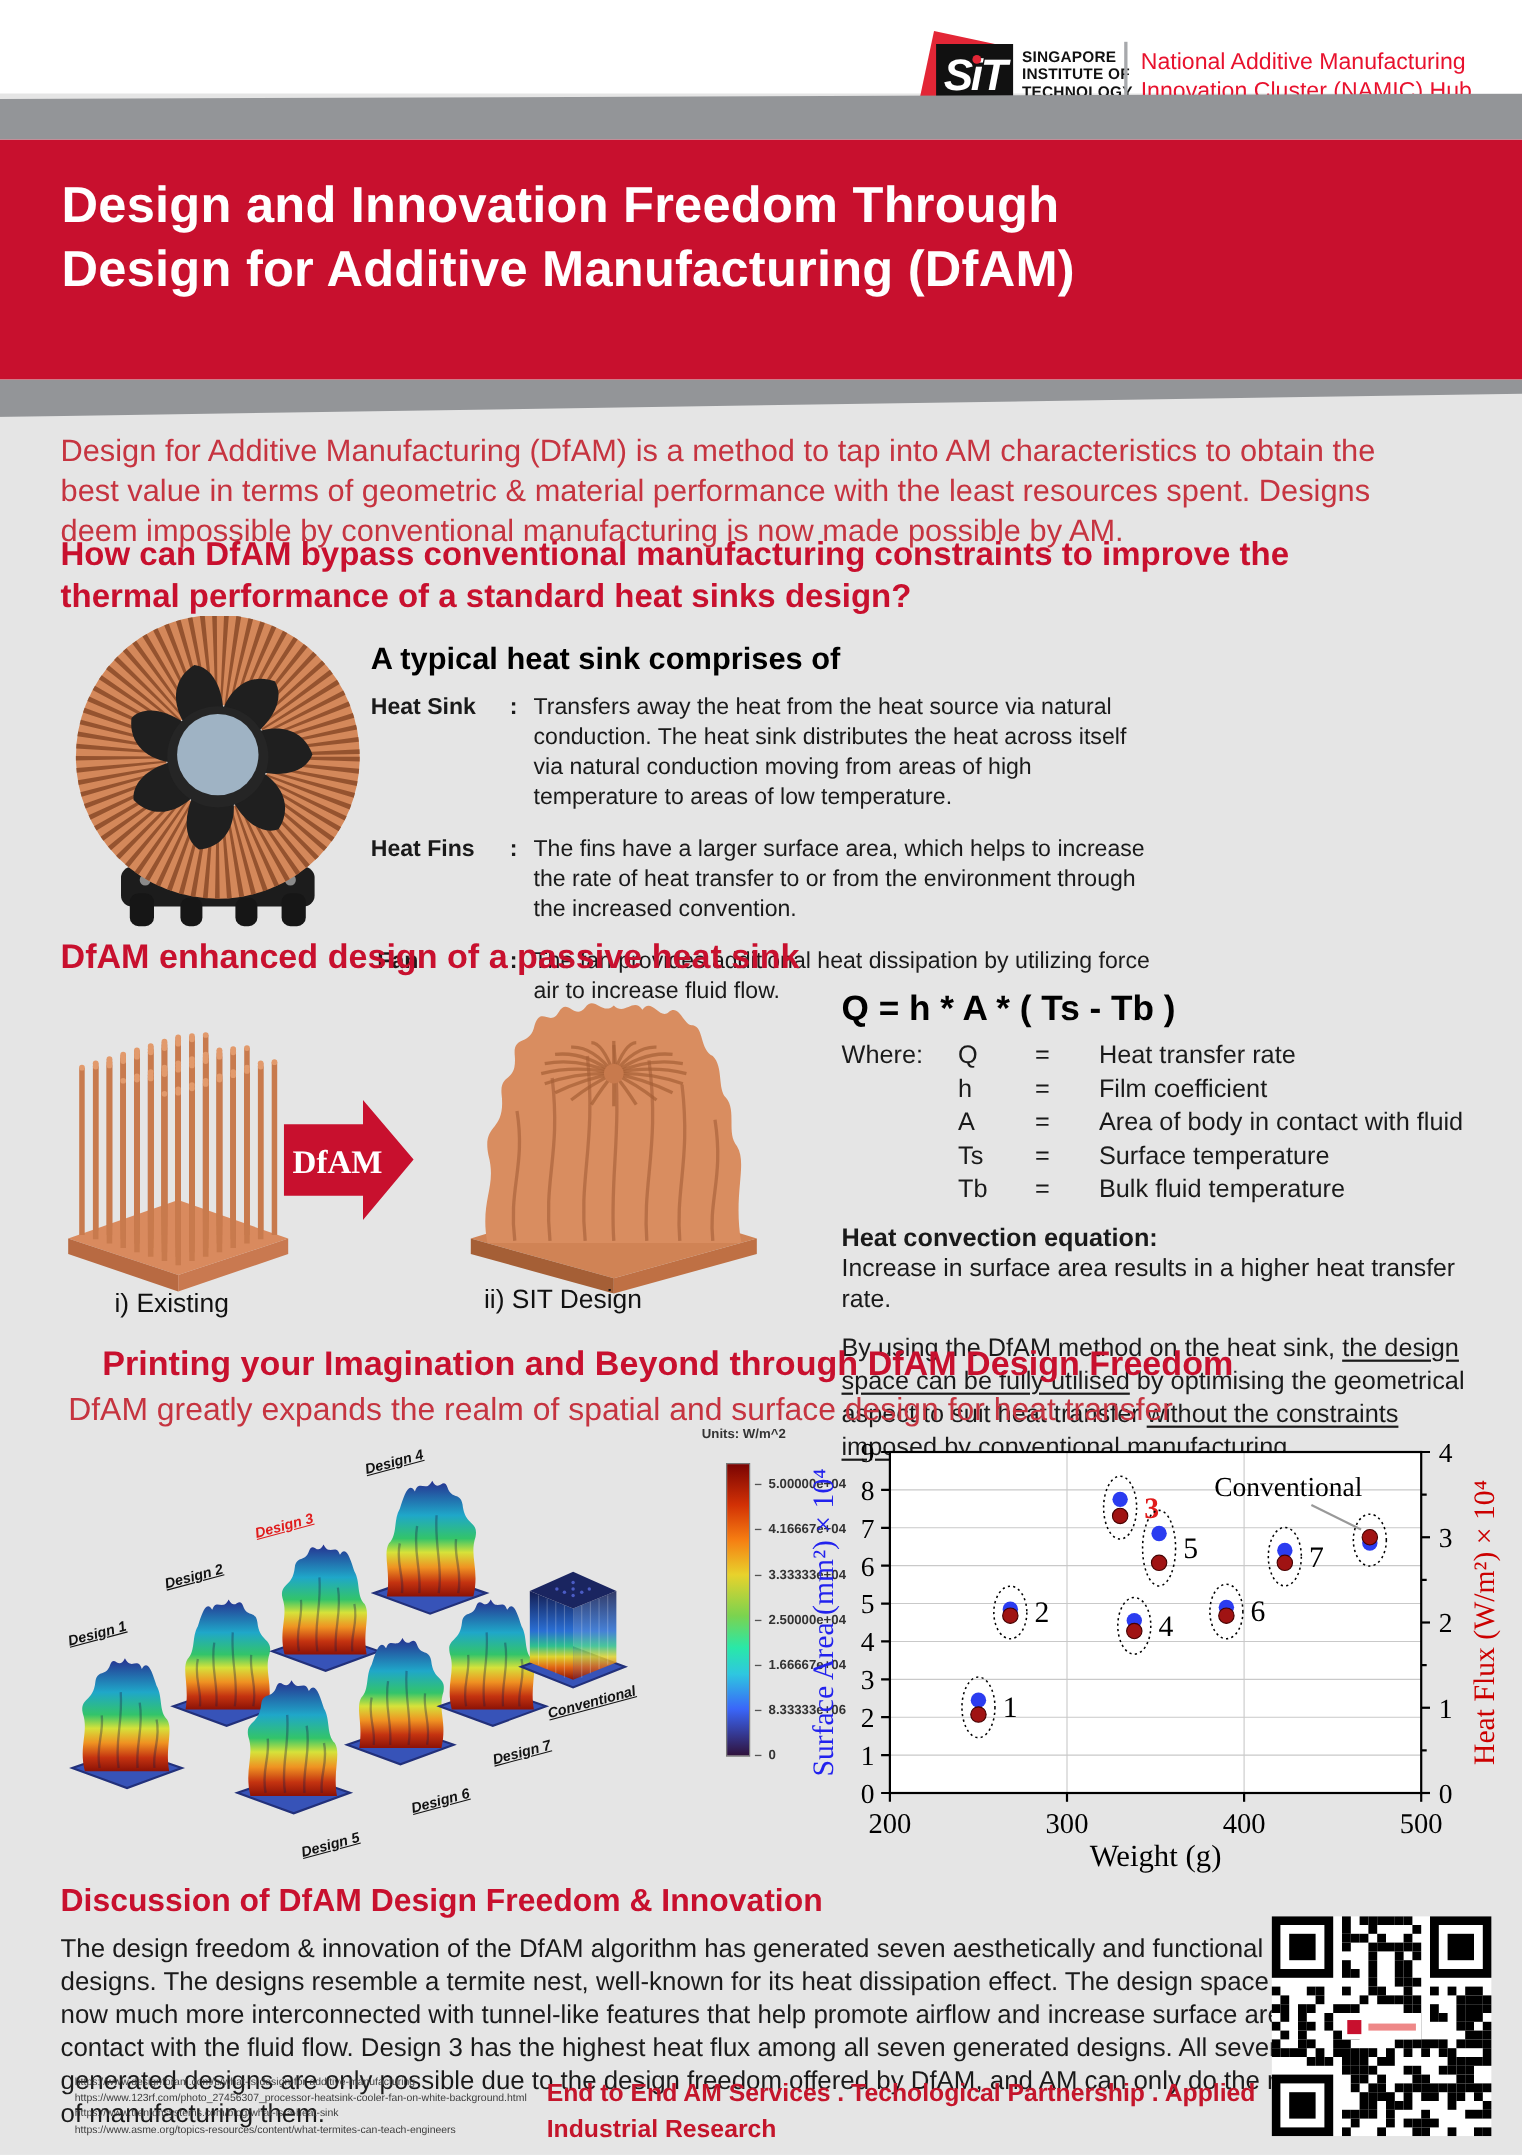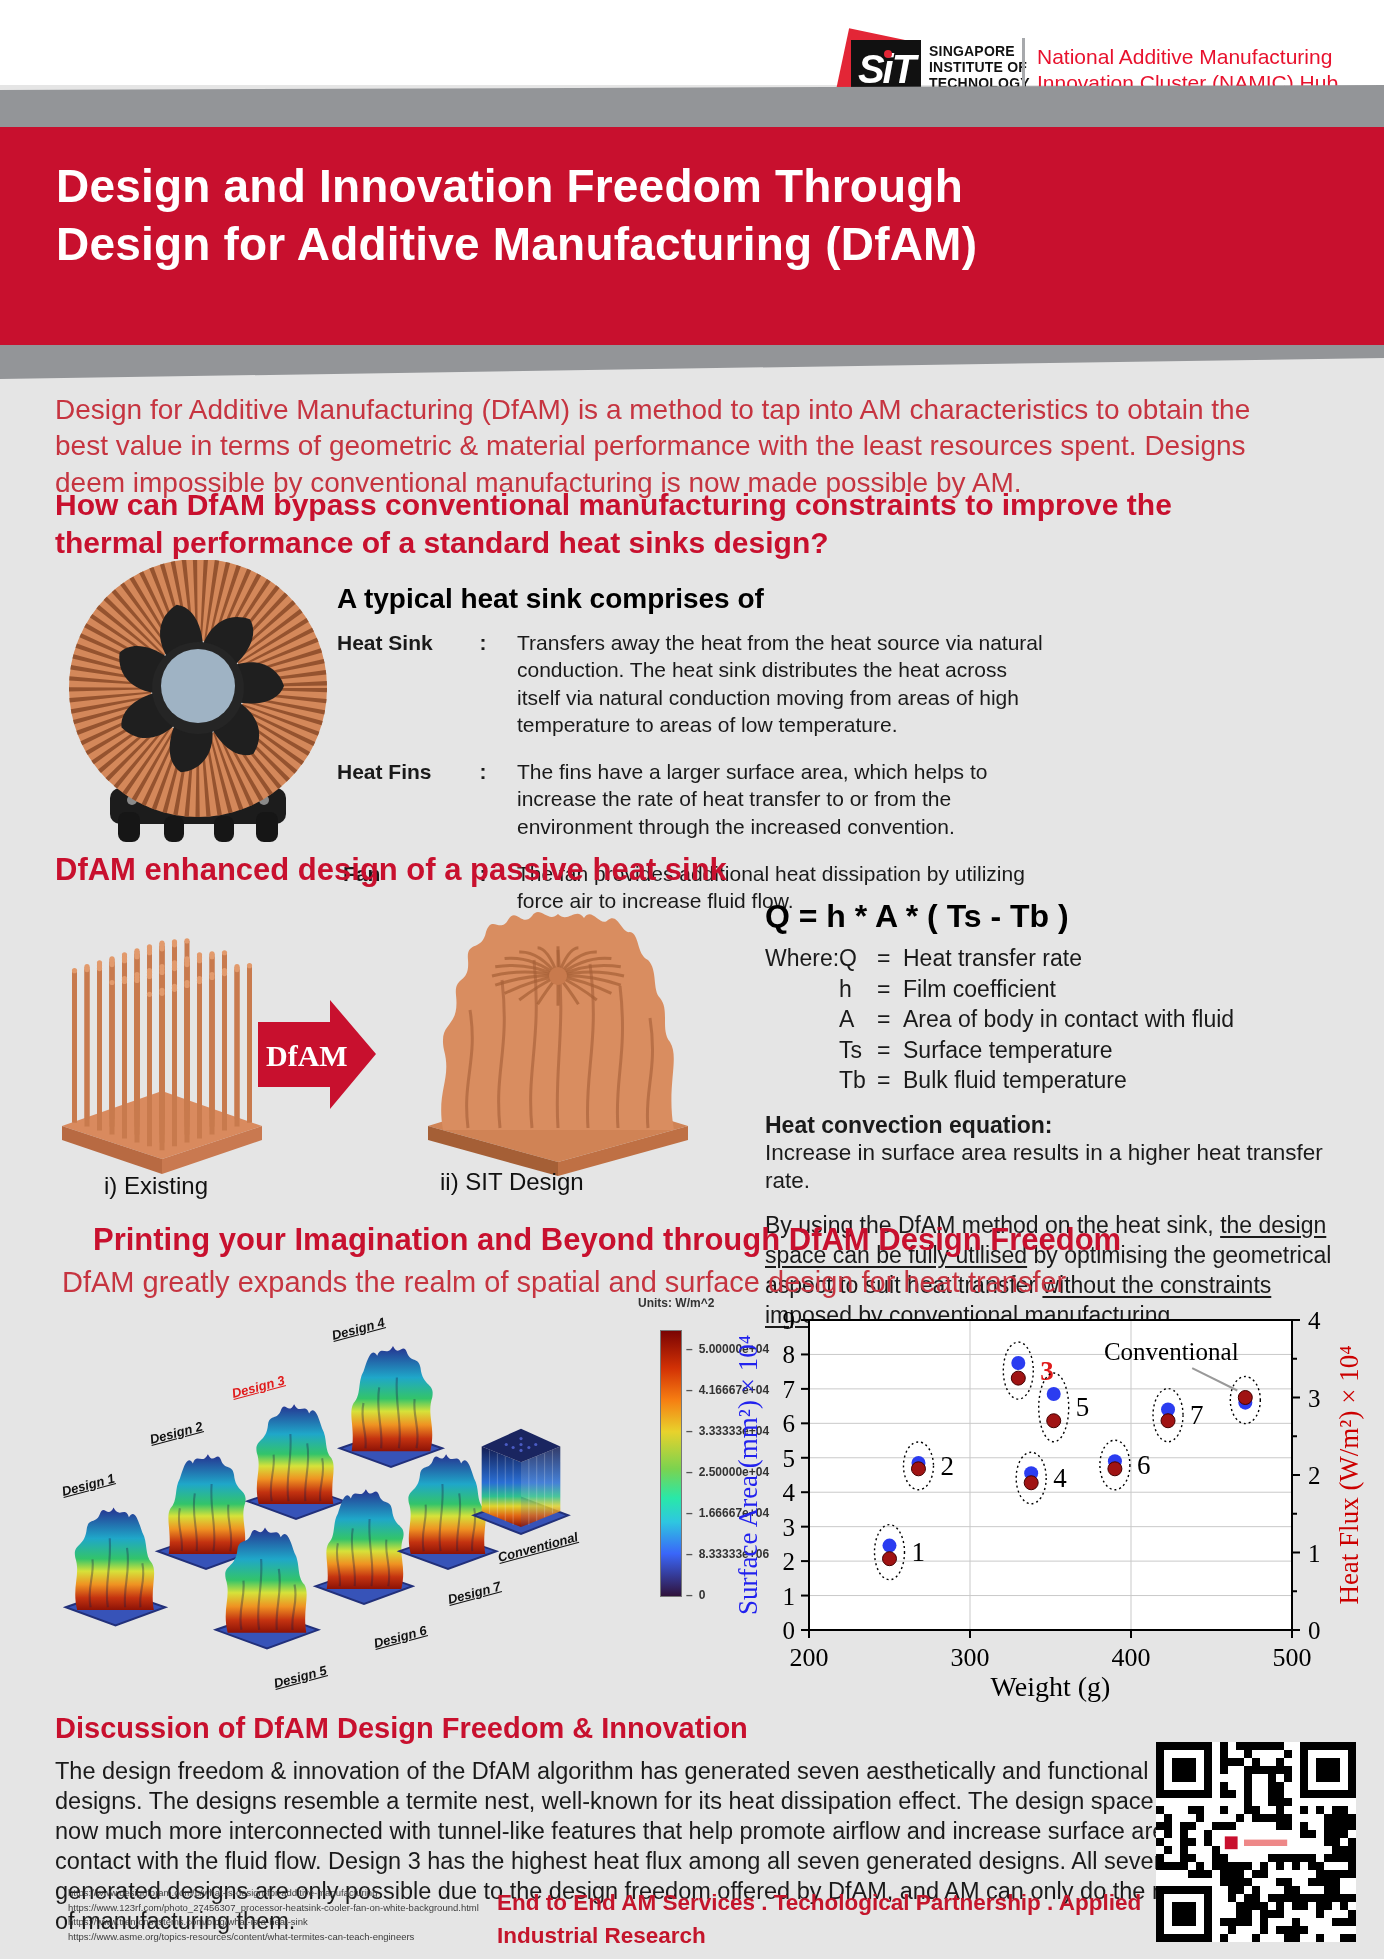--- a/index.html
+++ b/index.html
@@ -21,33 +21,33 @@
   .banner h1{margin:0;position:absolute;left:56px;top:30px;color:#fff;font-size:46px;line-height:1.27;font-weight:bold;letter-spacing:.2px;}
   .gray-band-bot{position:absolute;left:0;top:345px;width:100%;height:34px;background:#939598;
       clip-path:polygon(0 0,100% 0,100% 38%,0 100%);}
   
   .intro{position:absolute;left:55px;top:392px;width:1215px;font-size:28px;line-height:1.3;color:#c63440;}
   .question{position:absolute;left:55px;top:486px;width:1190px;font-size:30px;line-height:1.27;font-weight:bold;color:#c8102e;}
   
   .fan-art{position:absolute;left:48px;top:560px;width:300px;height:300px;}
   .hs-block{position:absolute;left:337px;top:583px;width:712px;}
   .hs-heading{font-size:28px;font-weight:bold;color:#000;margin:0 0 14px 0;}
-  .hs-row{display:grid;grid-template-columns:112px 28px 1fr;column-gap:20px;margin-bottom:20px;font-size:21px;line-height:1.3;}
+  .hs-row{display:grid;grid-template-columns:112px 28px 1fr;column-gap:4px;margin-bottom:20px;font-size:21px;line-height:1.3;}
   .hs-term{font-weight:bold;}
   .hs-colon{font-weight:bold;text-align:center;}
   
   .sec-head{position:absolute;left:55px;top:852px;font-size:31px;font-weight:bold;color:#c8102e;}
   .existing-art{position:absolute;left:48px;top:898px;width:228px;height:282px;}
   .arrow-art{position:absolute;left:258px;top:992px;width:120px;height:125px;}
   .sitdesign-art{position:absolute;left:408px;top:890px;width:300px;height:290px;}
   .cap-existing{position:absolute;left:104px;top:1172px;font-size:24px;color:#111;}
   .cap-sit{position:absolute;left:440px;top:1168px;font-size:24px;color:#111;}
   .eq-block{position:absolute;left:765px;top:898px;width:582px;}
   .eq-title{font-size:32px;font-weight:bold;margin:0 0 8px 0;color:#000;}
-  .where-row{display:grid;grid-template-columns:74px 38px 26px 1fr;font-size:23px;line-height:1.33;}
+  .where-row{display:grid;grid-template-columns:74px 38px 26px 1fr;font-size:23px;line-height:1.33;gap:32px;}
   .conv-head{font-size:23px;font-weight:bold;margin-top:16px;}
   .conv-text{font-size:22.5px;line-height:1.25;}
   .dfam-para{font-size:23px;line-height:1.3;margin-top:16px;}
   .dfam-para u{text-underline-offset:3px;}
   
   .print-head{position:absolute;left:55px;top:1222px;font-size:31px;font-weight:bold;color:#c8102e;margin-left:38px;}
   .print-sub{position:absolute;left:62px;top:1266px;font-size:29px;color:#c63440;}
   
   .thumb{position:absolute;}
   .dlbl{position:absolute;font-size:13px;font-style:italic;font-weight:600;color:#111;

